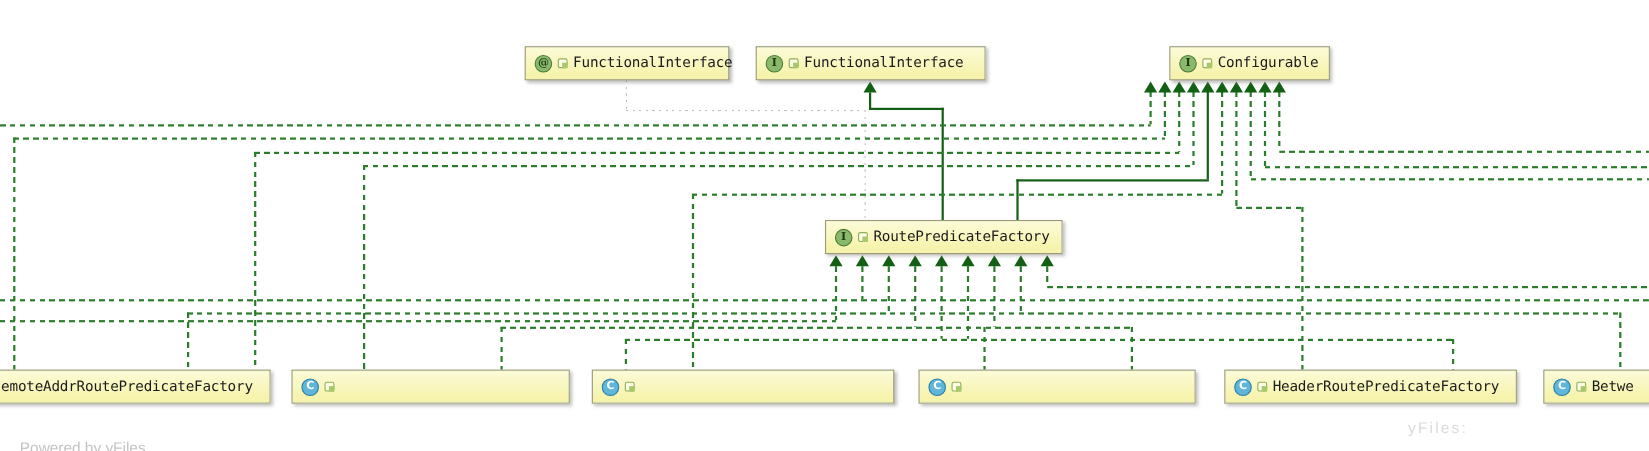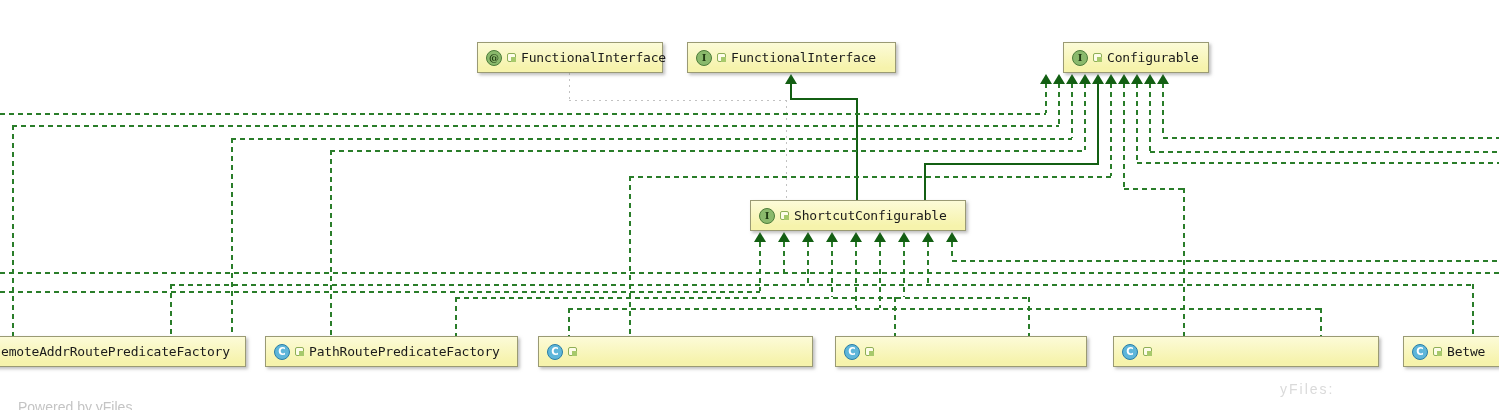--- a/index.html
+++ b/index.html
@@ -155,41 +155,41 @@
         <span class="label">FunctionalInterface</span>
       </div>
       <div class="node" style="left: 1063px; top: 42px; width: 146px;">
         <span class="type-icon iface">I</span>
         <span class="vis-icon"></span>
         <span class="label">Configurable</span>
       </div>
       <div class="node" style="left: 750px; top: 200px; width: 216px;">
         <span class="type-icon iface">I</span>
         <span class="vis-icon"></span>
-        <span class="label">ShortcutConfigurable</span>
+        <span class="label">RoutePredicateFactory</span>
       </div>
       <div class="node" style="left: -46px; top: 336px; width: 292px; padding-left: 46px;">
         <span class="label">emoteAddrRoutePredicateFactory</span>
       </div>
       <div class="node" style="left: 265px; top: 336px; width: 253px;">
         <span class="type-icon cls">C</span>
         <span class="vis-icon"></span>
-        <span class="label">PathRoutePredicateFactory</span>
       </div>
       <div class="node" style="left: 538px; top: 336px; width: 275px;">
         <span class="type-icon cls">C</span>
         <span class="vis-icon"></span>
       </div>
       <div class="node" style="left: 835px; top: 336px; width: 252px;">
         <span class="type-icon cls">C</span>
         <span class="vis-icon"></span>
       </div>
       <div class="node" style="left: 1113px; top: 336px; width: 266px;">
         <span class="type-icon cls">C</span>
         <span class="vis-icon"></span>
+        <span class="label">HeaderRoutePredicateFactory</span>
       </div>
       <div class="node" style="left: 1403px; top: 336px; width: 240px;">
         <span class="type-icon cls">C</span>
         <span class="vis-icon"></span>
         <span class="label">Betwe</span>
       </div>
     </div>
   <div id="powered-by">Powered by yFiles</div>
   <div id="watermark-url">yFiles:</div>
 </div>

